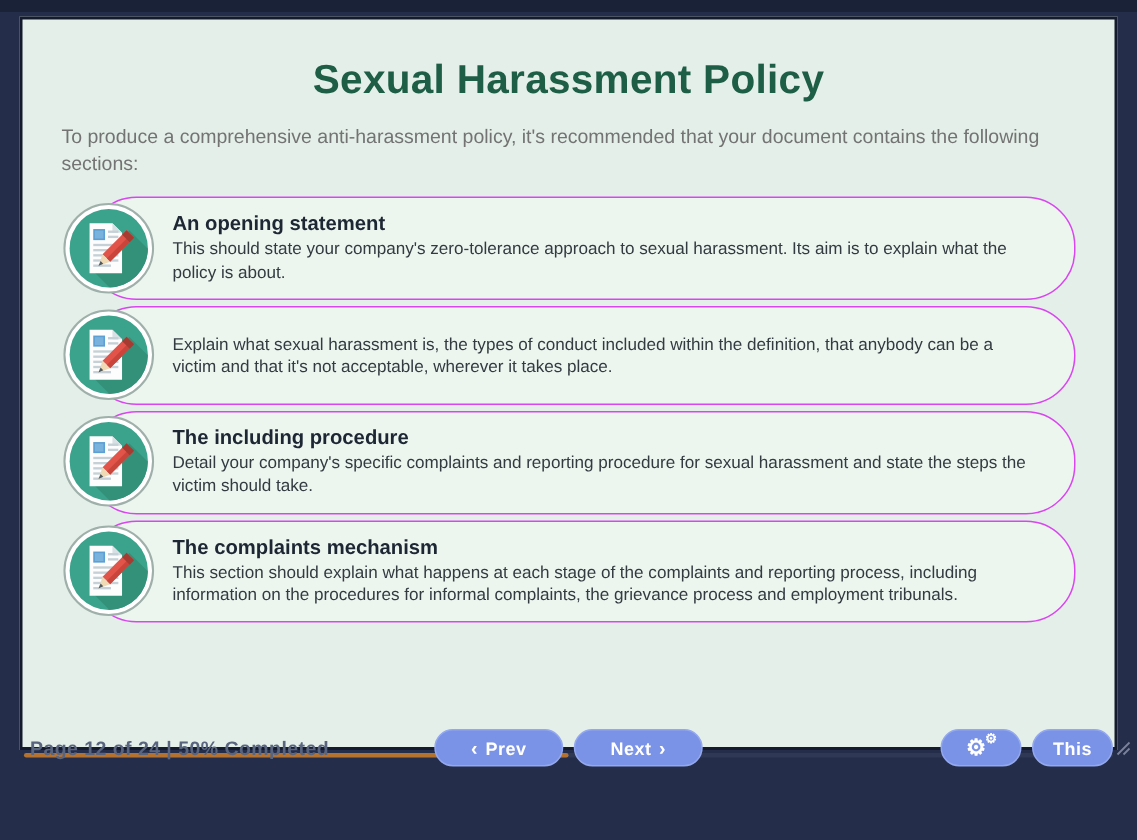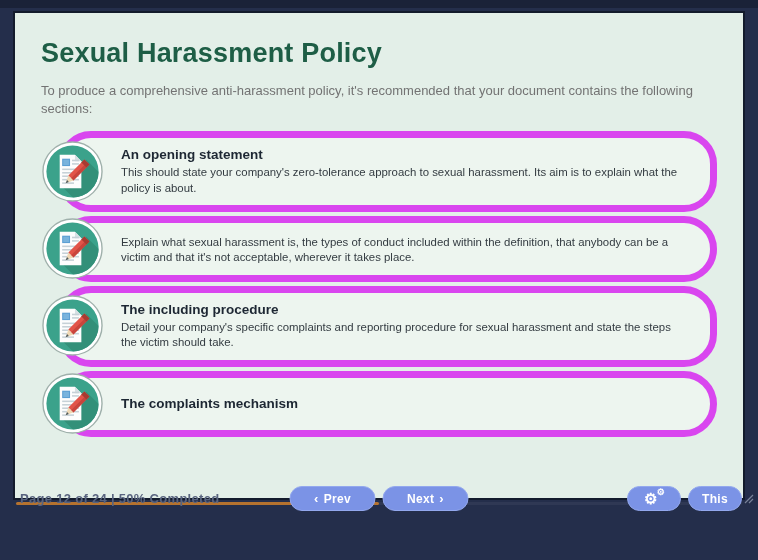--- a/index.html
+++ b/index.html
@@ -18,35 +18,36 @@
   .panel {
     position: absolute; left: 13px; top: 11px; width: 732px; height: 489px;
     background: #e3efe8;
     border: 2px solid #131b2c;
     padding: 25px 26px 0 26px;
     overflow: hidden;
   }
   .slide-title {
     font-size: 27px; font-weight: bold; letter-spacing: 0.2px;
     color: #1e5e46;
+    text-align: center;
   }
   .slide-intro {
     margin-top: 13px;
     font-size: 13px; line-height: 1.4;
     color: #737373;
     max-width: 680px;
   }
   
   .sections { margin-top: 13px; }
   .item { position: relative; margin-bottom: 4px; min-height: 66px; }
   .card {
     margin-left: 17px;
     min-height: 66px;
     background: #edf5ef;
-    border: 7px solid #d946ef;
+    border: 1px solid #d946ef;
     border-radius: 33px;
     padding: 9px 26px 9px 56px;
     display: flex; flex-direction: column; justify-content: center;
   }
   .card-title {
     font-size: 13.5px; font-weight: bold; color: #1d2733;
   }
   .card-desc {
     margin-top: 3px;
     font-size: 11.4px; line-height: 1.34; color: #333b41;
@@ -176,20 +177,21 @@
         <div class="card-desc">Detail your company's specific complaints and reporting procedure for sexual harassment and state the steps the victim should take.</div>
       </div>
       <svg class="item-icon" viewBox="0 0 64 64">
           <use href="#doc-pencil-icon"></use>
         </svg>
     </div>
 
     <div class="item">
       <div class="card">
         <div class="card-title">The complaints mechanism</div>
+        <div class="card-desc">This section should explain what happens at each stage of the complaints and reporting process, including information on the procedures for informal complaints, the grievance process and employment tribunals.</div>
       </div>
       <svg class="item-icon" viewBox="0 0 64 64">
           <use href="#doc-pencil-icon"></use>
         </svg>
     </div>
 
   </div>
 </div>
 
 <div class="progress-track">

